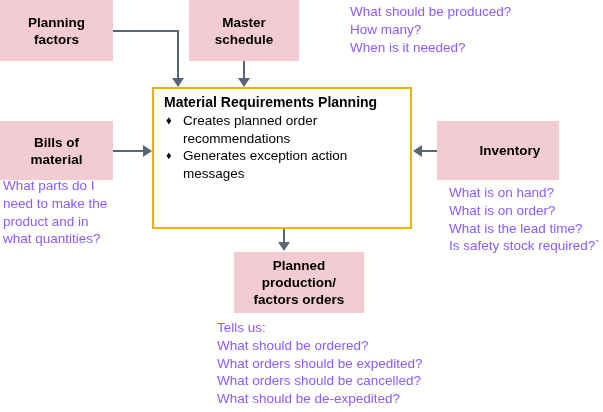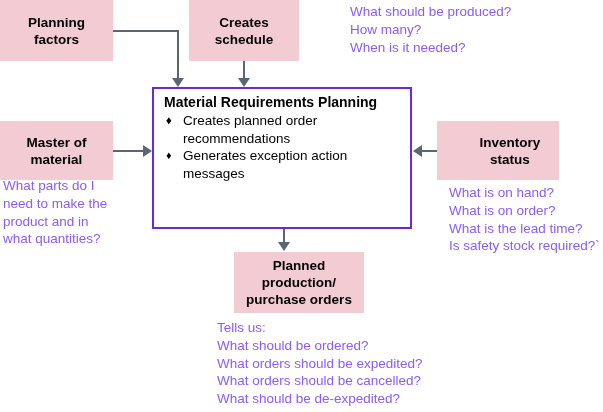--- a/index.html
+++ b/index.html
@@ -33,21 +33,21 @@
   .pink-box .bl { display: block; }
   .note {
     position: absolute;
     color: #8b5cf6;
     font-size: 13.5px;
     line-height: 17.8px;
     white-space: pre;
   }
   .mrp-box {
     position: absolute;
-    border: 2px solid #6d28d9;
+    border: 2px solid #eab308;
     background: #ffffff;
     box-sizing: border-box;
   }
   .mrp-title {
     font-weight: bold;
     font-size: 14px;
     color: #000;
     margin: 5px 0 2px 10px;
   }
   .mrp-list {
@@ -102,45 +102,44 @@
 
   <div class="pink-box" style="left:0px; top:0px; width:113px; height:61px;">
     <div>
       <span class="bl">Planning</span>
       <span class="bl">factors</span>
     </div>
   </div>
 
   <div class="pink-box" style="left:189px; top:0px; width:110px; height:61px;">
     <div>
-      <span class="bl">Creates</span>
+      <span class="bl">Master</span>
       <span class="bl">schedule</span>
     </div>
   </div>
 
   <div class="note" style="left:350px; top:3px;">What should be produced?
 How many?
 When is it needed?</div>
 
   <div class="pink-box" style="left:0px; top:121px; width:113px; height:59px;">
     <div>
-      <span class="bl">Master of</span>
+      <span class="bl">Bills of</span>
       <span class="bl">material</span>
     </div>
   </div>
 
   <div class="note" style="left:3px; top:170px;margin-top:7px;">What parts do I
 need to make the
 product and in
 what quantities?</div>
 
   <div class="pink-box" style="left:437px; top:121px; width:122px; height:59px;padding-left:24px;">
     <div>
       <span class="bl">Inventory</span>
-      <span class="bl">status</span>
     </div>
   </div>
 
   <div class="note" style="left:449px; top:184px;">What is on hand?
 What is on order?
 What is the lead time?
 Is safety stock required?`</div>
 
   <div class="mrp-box" style="left:152px; top:87px; width:260px; height:142px;">
     <div class="mrp-title">Material Requirements Planning</div>
@@ -156,21 +155,21 @@
         <span class="dia">♦</span>
         <span>Generates exception action messages</span>
       </li>
     </ul>
   </div>
 
   <div class="pink-box" style="left:234px; top:252px; width:130px; height:61px;">
     <div>
       <span class="bl">Planned</span>
       <span class="bl">production/</span>
-      <span class="bl">purchase orders</span>
+      <span class="bl">factors orders</span>
     </div>
   </div>
 
   <div class="note" style="left:217px; top:319px;">Tells us:
 What should be ordered?
 What orders should be expedited?
 What orders should be cancelled?
 What should be de-expedited?</div>
 
   <div class="conn" style="left:113px; top:30px; width:66px; height:2px;"></div>

